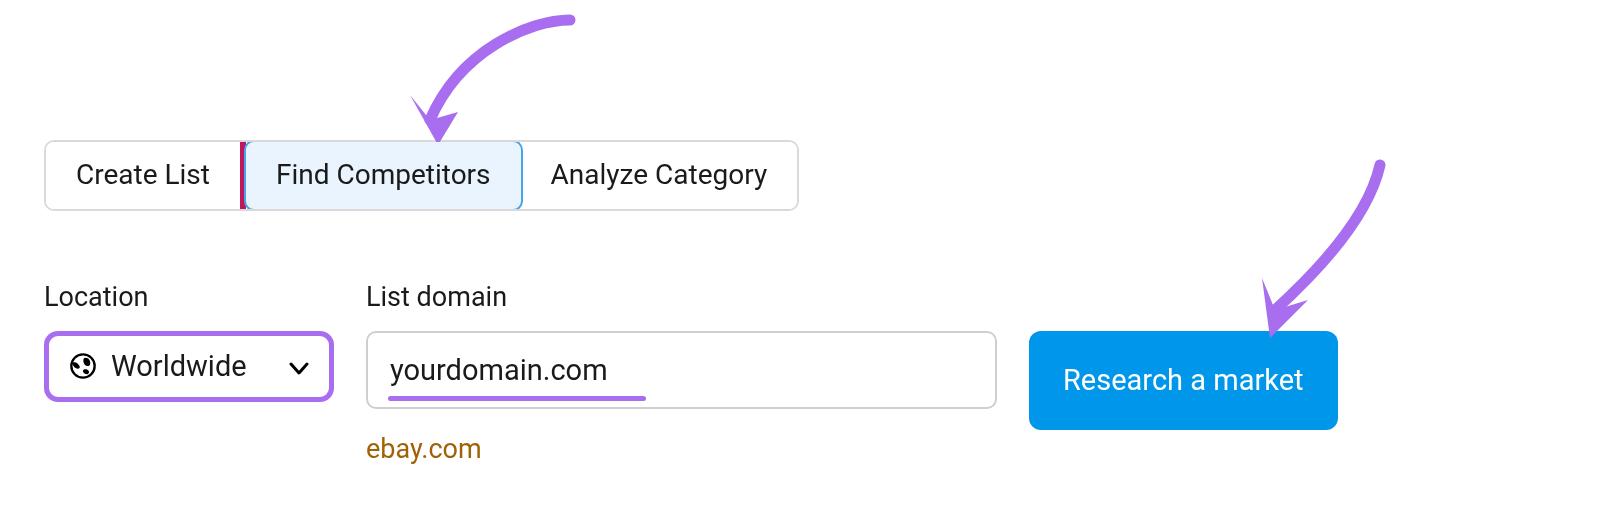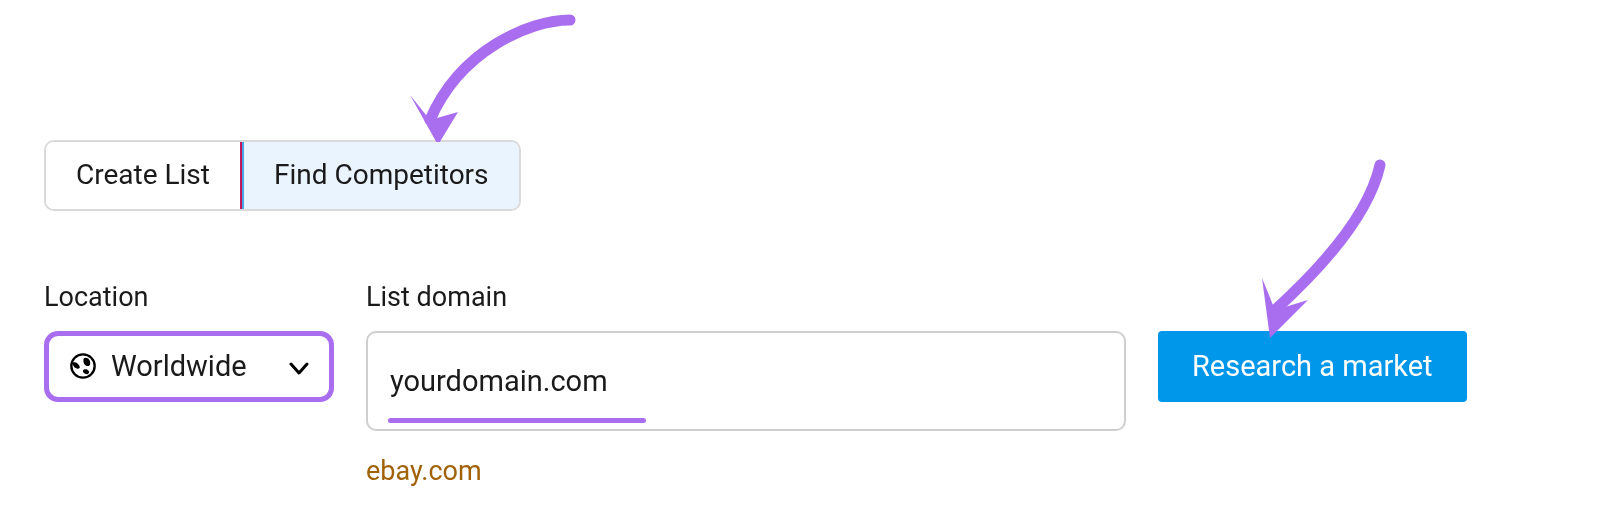--- a/index.html
+++ b/index.html
@@ -26,32 +26,32 @@
     border-radius: 10px;
     overflow: hidden;
     margin-top: 100px;
   }
   .tab {
     padding: 18px 30px;
     font-size: 28px;
     color: #1a1a1a;
     background: #ffffff;
     cursor: pointer;
-    border-right: 4px solid #be185d;
+    border-right: 6px solid #be185d;
     white-space: nowrap;
     line-height: 1.1;
   }
   .tab:last-child { border-right: none; }
   .tab.active {
     background: #e9f4fe;
     border: 2px solid #4aa3e8;
     margin: -2px;
     position: relative;
     z-index: 2;
-    border-radius: 2px;
+    border-radius: 10px;
   }
 
   
   .form-row {
     display: flex;
     align-items: flex-start;
     gap: 32px;
     margin-top: 70px;
   }
   .col {
@@ -78,23 +78,23 @@
     cursor: pointer;
     background: #fff;
     min-width: 290px;
     line-height: 1;
   }
   .globe-icon svg { display: block; }
   .chev-icon { margin-left: auto; }
 
   
   .domain-input {
-    width: 760px;
+    width: 631px;
     font-size: 29px;
-    padding: 31px 22px;
+    padding: 20px 22px;
     border: 2px solid #cfcfcf;
     border-radius: 10px;
     color: #1a1a1a;
     outline: none;
     line-height: 1;
     font-family: inherit;
   }
 
   
   .domain-wrap {
@@ -110,23 +110,23 @@
     background: #a96ef0;
     border-radius: 3px;
     pointer-events: none;
   }
 
   
   .research-btn {
     background: #0096ea;
     color: #fff;
     border: none;
-    border-radius: 4px;
+    border-radius: 12px;
     font-size: 29px;
-    padding: 21px 34px;
+    padding: 35px 34px;
     cursor: pointer;
     white-space: nowrap;
     font-family: inherit;
     line-height: 1;
   }
 
   
   .sample-row {
     margin-top: 24px;
     font-size: 27px;
@@ -166,20 +166,21 @@
     <svg width="200" height="200" viewBox="0 0 200 200">
       <path d="M 180 15 C 170 60, 130 110, 75 160" stroke="#a96ef0" stroke-width="11" fill="none" stroke-linecap="round"></path>
       <path d="M 75 160 L 62 128 L 70 188 L 108 150 Z" fill="#a96ef0"></path>
     </svg>
   </div>
 
   
   <div class="tab-group">
     <div class="tab">Create List</div>
     <div class="tab active">Find Competitors</div>
+    <div class="tab">Analyze Category</div>
   </div>
 
   
   <div class="form-row">
 
     <div class="col">
       <div class="label">Location</div>
       <div class="location-select">
         <span class="globe-icon">
           <svg width="28" height="28" viewBox="0 0 24 24">

